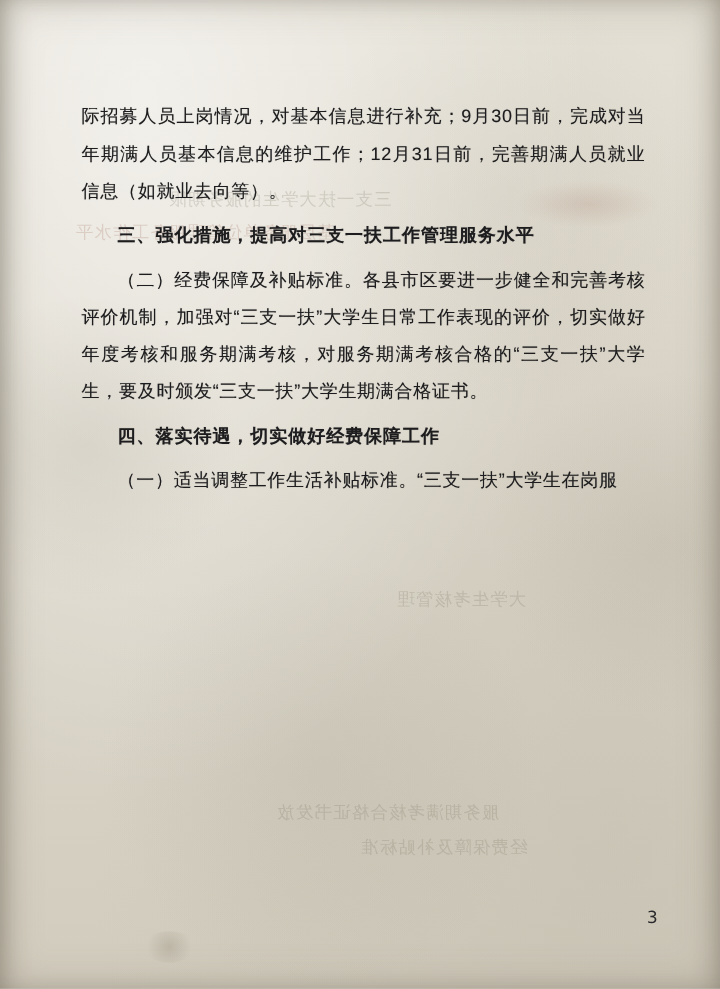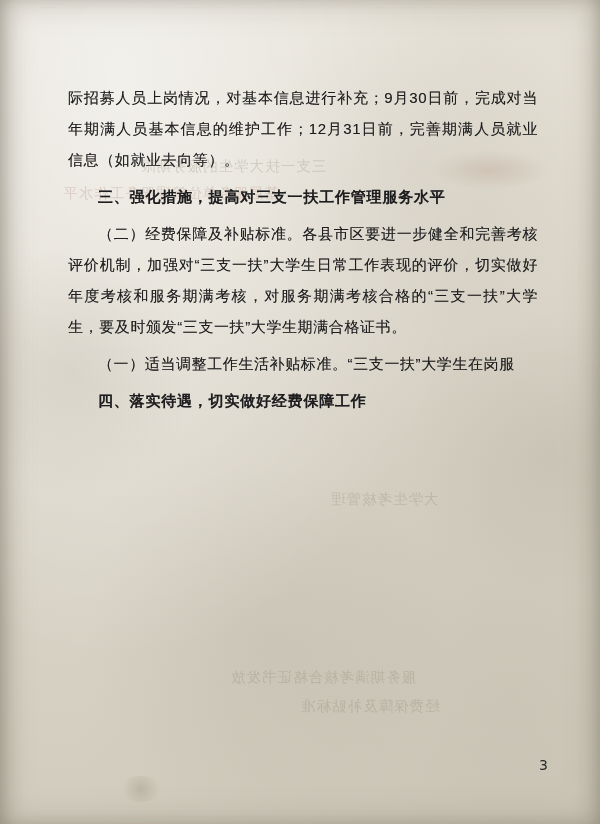--- a/index.html
+++ b/index.html
@@ -122,18 +122,18 @@
   <div class="bleed b1">三支一扶大学生的服务期限</div>
   <div class="bleed b2">基层服务单位管理服务工作水平</div>
   <div class="bleed b3">大学生考核管理</div>
   <div class="bleed b4">服务期满考核合格证书发放</div>
   <div class="bleed b5">经费保障及补贴标准</div>
 
   <div class="doc-body">
     <p class="para">际招募人员上岗情况，对基本信息进行补充；9月30日前，完成对当年期满人员基本信息的维护工作；12月31日前，完善期满人员就业信息（如就业去向等）。</p>
     <p class="para heading">三、强化措施，提高对三支一扶工作管理服务水平</p>
     <p class="para indent">（二）经费保障及补贴标准。各县市区要进一步健全和完善考核评价机制，加强对“三支一扶”大学生日常工作表现的评价，切实做好年度考核和服务期满考核，对服务期满考核合格的“三支一扶”大学生，要及时颁发“三支一扶”大学生期满合格证书。</p>
+    <p class="para heading">四、落实待遇，切实做好经费保障工作</p>
     <p class="para indent">（一）适当调整工作生活补贴标准。“三支一扶”大学生在岗服</p>
-    <p class="para heading">四、落实待遇，切实做好经费保障工作</p>
   </div>
 
   <div class="page-number">3</div>
 </div>
 
 </body></html>

